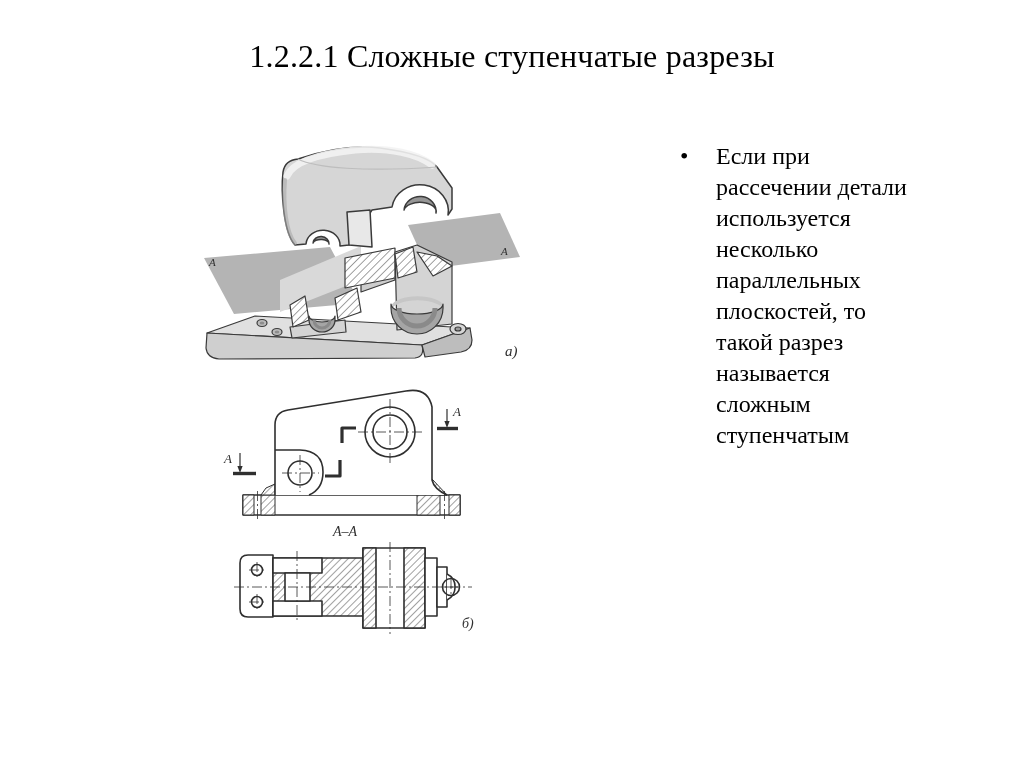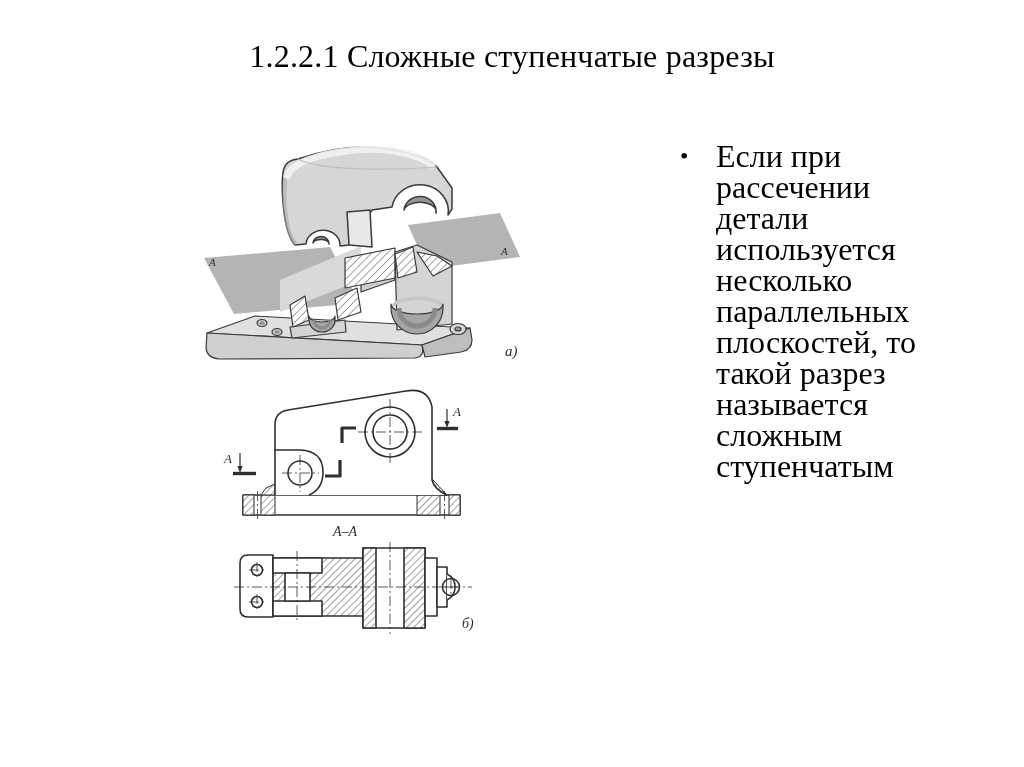--- a/index.html
+++ b/index.html
@@ -3,21 +3,21 @@
 <meta charset="utf-8">
 <style>
   html,body{margin:0;padding:0;background:#fff;}
   .slide{position:relative;width:1024px;height:767px;background:#ffffff;
          font-family:"Liberation Serif", serif;color:#000;overflow:hidden;}
   .title{position:absolute;top:38px;left:0;width:1024px;text-align:center;
          font-size:32px;letter-spacing:0.2px;}
   .bullets{position:absolute;left:675px;top:141px;width:252px;}
   .bullet-row{display:flex;align-items:flex-start;}
   .bullet-marker{width:41px;font-size:24px;line-height:31px;padding-left:5px;box-sizing:border-box;}
-  .bullet-text{width:205px;font-size:32px;line-height:31px;}
+  .bullet-text{width:205px;font-size:24px;line-height:31px;}
   .fig{position:absolute;}
   svg text{font-family:"Liberation Serif", serif;}
   .draw-label{font-style:italic;}
 </style>
 </head>
 <body>
 
 <div class="slide">
 
   <div class="title">1.2.2.1 Сложные ступенчатые разрезы</div>

